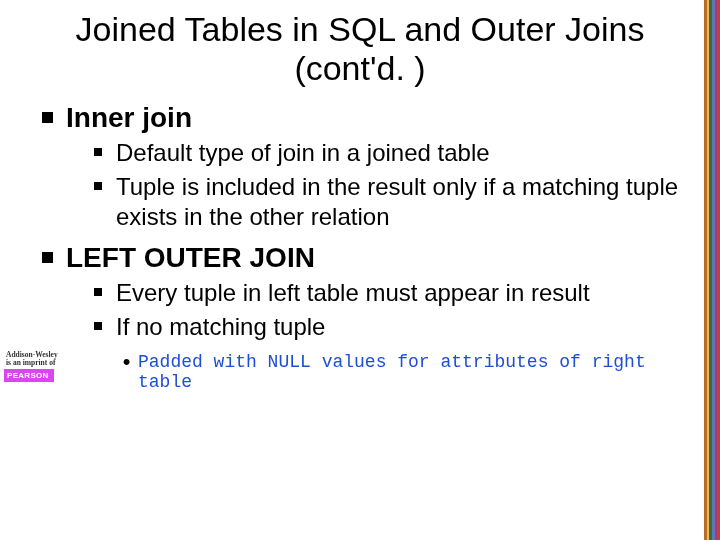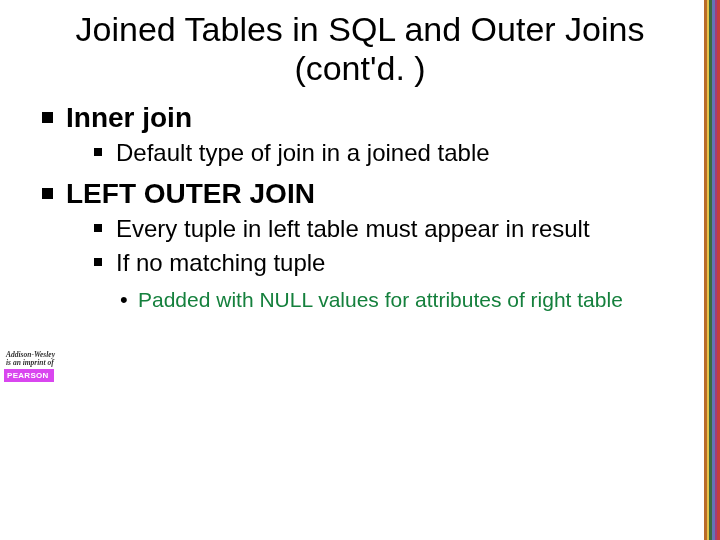--- a/index.html
+++ b/index.html
@@ -74,24 +74,25 @@
     background: #000;
   }
   ul.l3 {
     list-style: none;
     padding: 0;
     margin: 2px 0 0 0;
   }
   ul.l3 > li {
     position: relative;
     padding-left: 18px;
-    font-size: 21px;
+    font-size: 18px;
     font-weight: normal;
     margin: 2px 0 2px 54px;
-    color: #15803d;
+    color: #1d4ed8;
+    font-family: Liberation Mono, monospace;
   }
   ul.l3 > li::before {
     content: "•";
     position: absolute;
     left: 0;
     top: -1px;
     font-size: 22px;
     color: #000;
   }
   .sidebar {
@@ -112,21 +113,20 @@
     width: 100%;
     display: flex;
     align-items: flex-end;
   }
   .logo-box {
     width: 62px;
     margin-left: 4px;
   }
   .aw {
     font-family: Georgia, 'Times New Roman', serif;
-    font-style: italic;
     font-weight: bold;
     font-size: 7.5px;
     color: #333;
     line-height: 1.05;
     padding-left: 2px;
   }
   .pearson {
     background: #d946ef;
     color: #fff;
     font-size: 8px;
@@ -150,20 +150,21 @@
 <div class="slide">
 
   <div class="title">Joined Tables in SQL and Outer Joins (cont'd. )</div>
 
   <div class="content">
     <ul class="l1">
       <li>
         <span>Inner join</span>
         <ul class="l2">
           <li>Default type of join in a joined table</li>
+          <li>Tuple is included in the result only if a matching tuple exists in the other relation</li>
         </ul>
       </li>
       <li>
         <span>LEFT OUTER JOIN</span>
         <ul class="l2">
           <li>Every tuple in left table must appear in result</li>
           <li>If no matching tuple</li>
         </ul>
         <ul class="l3">
           <li>Padded with NULL values for attributes of right table</li>

